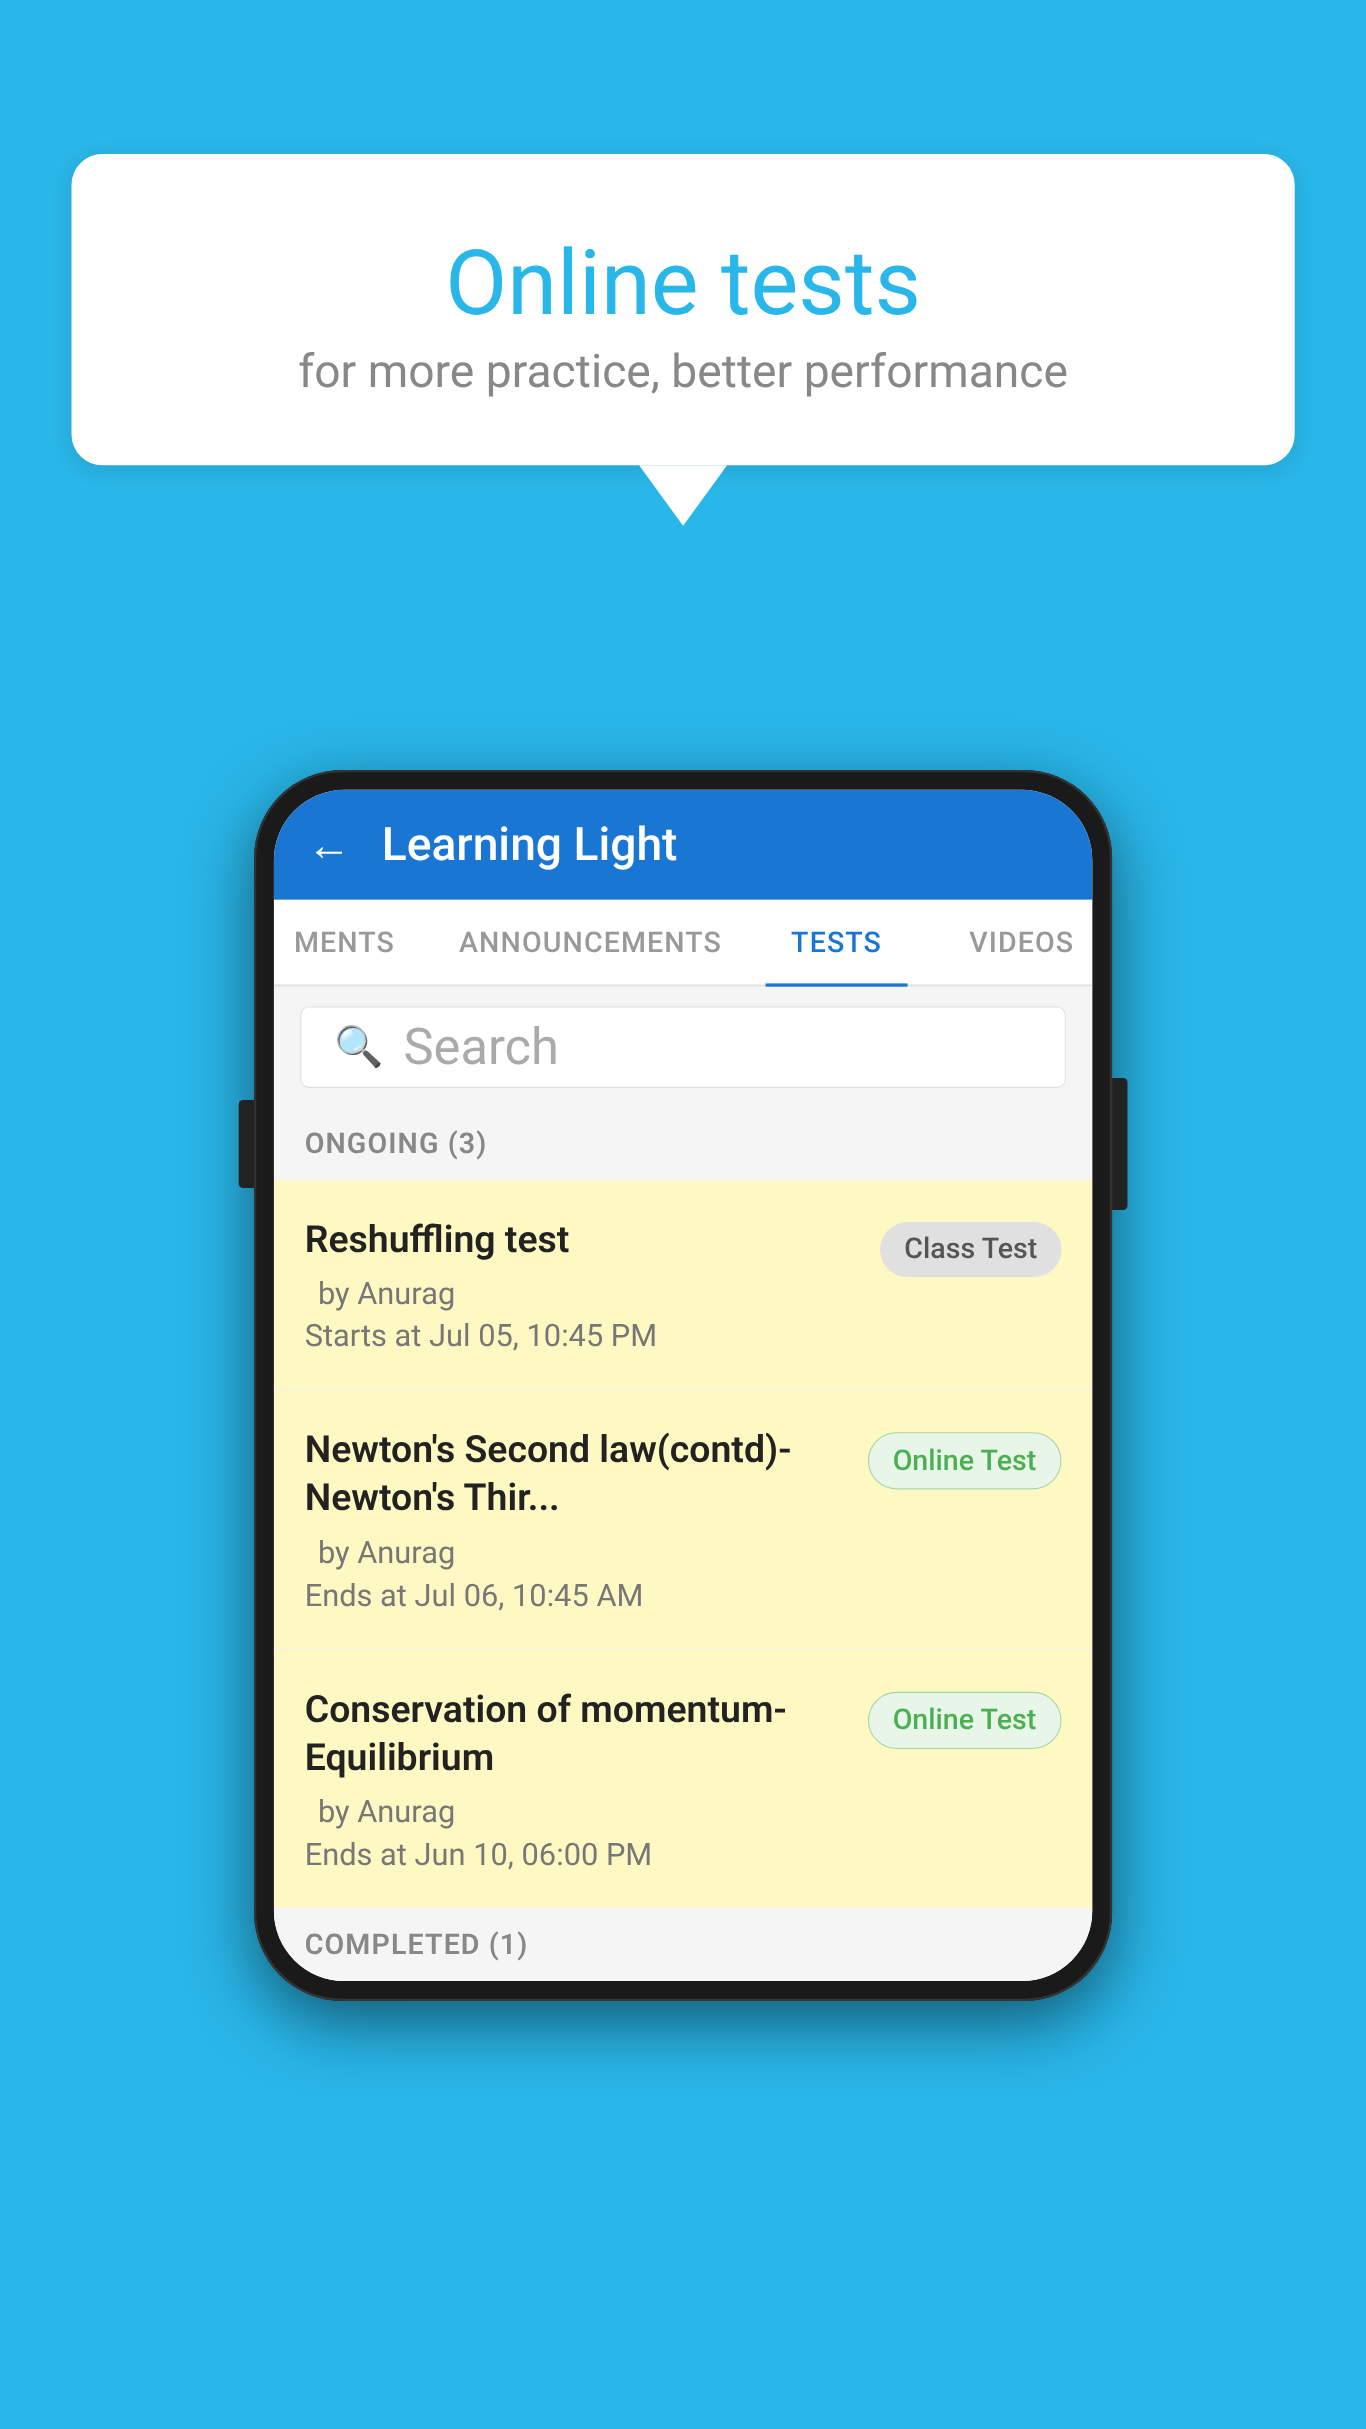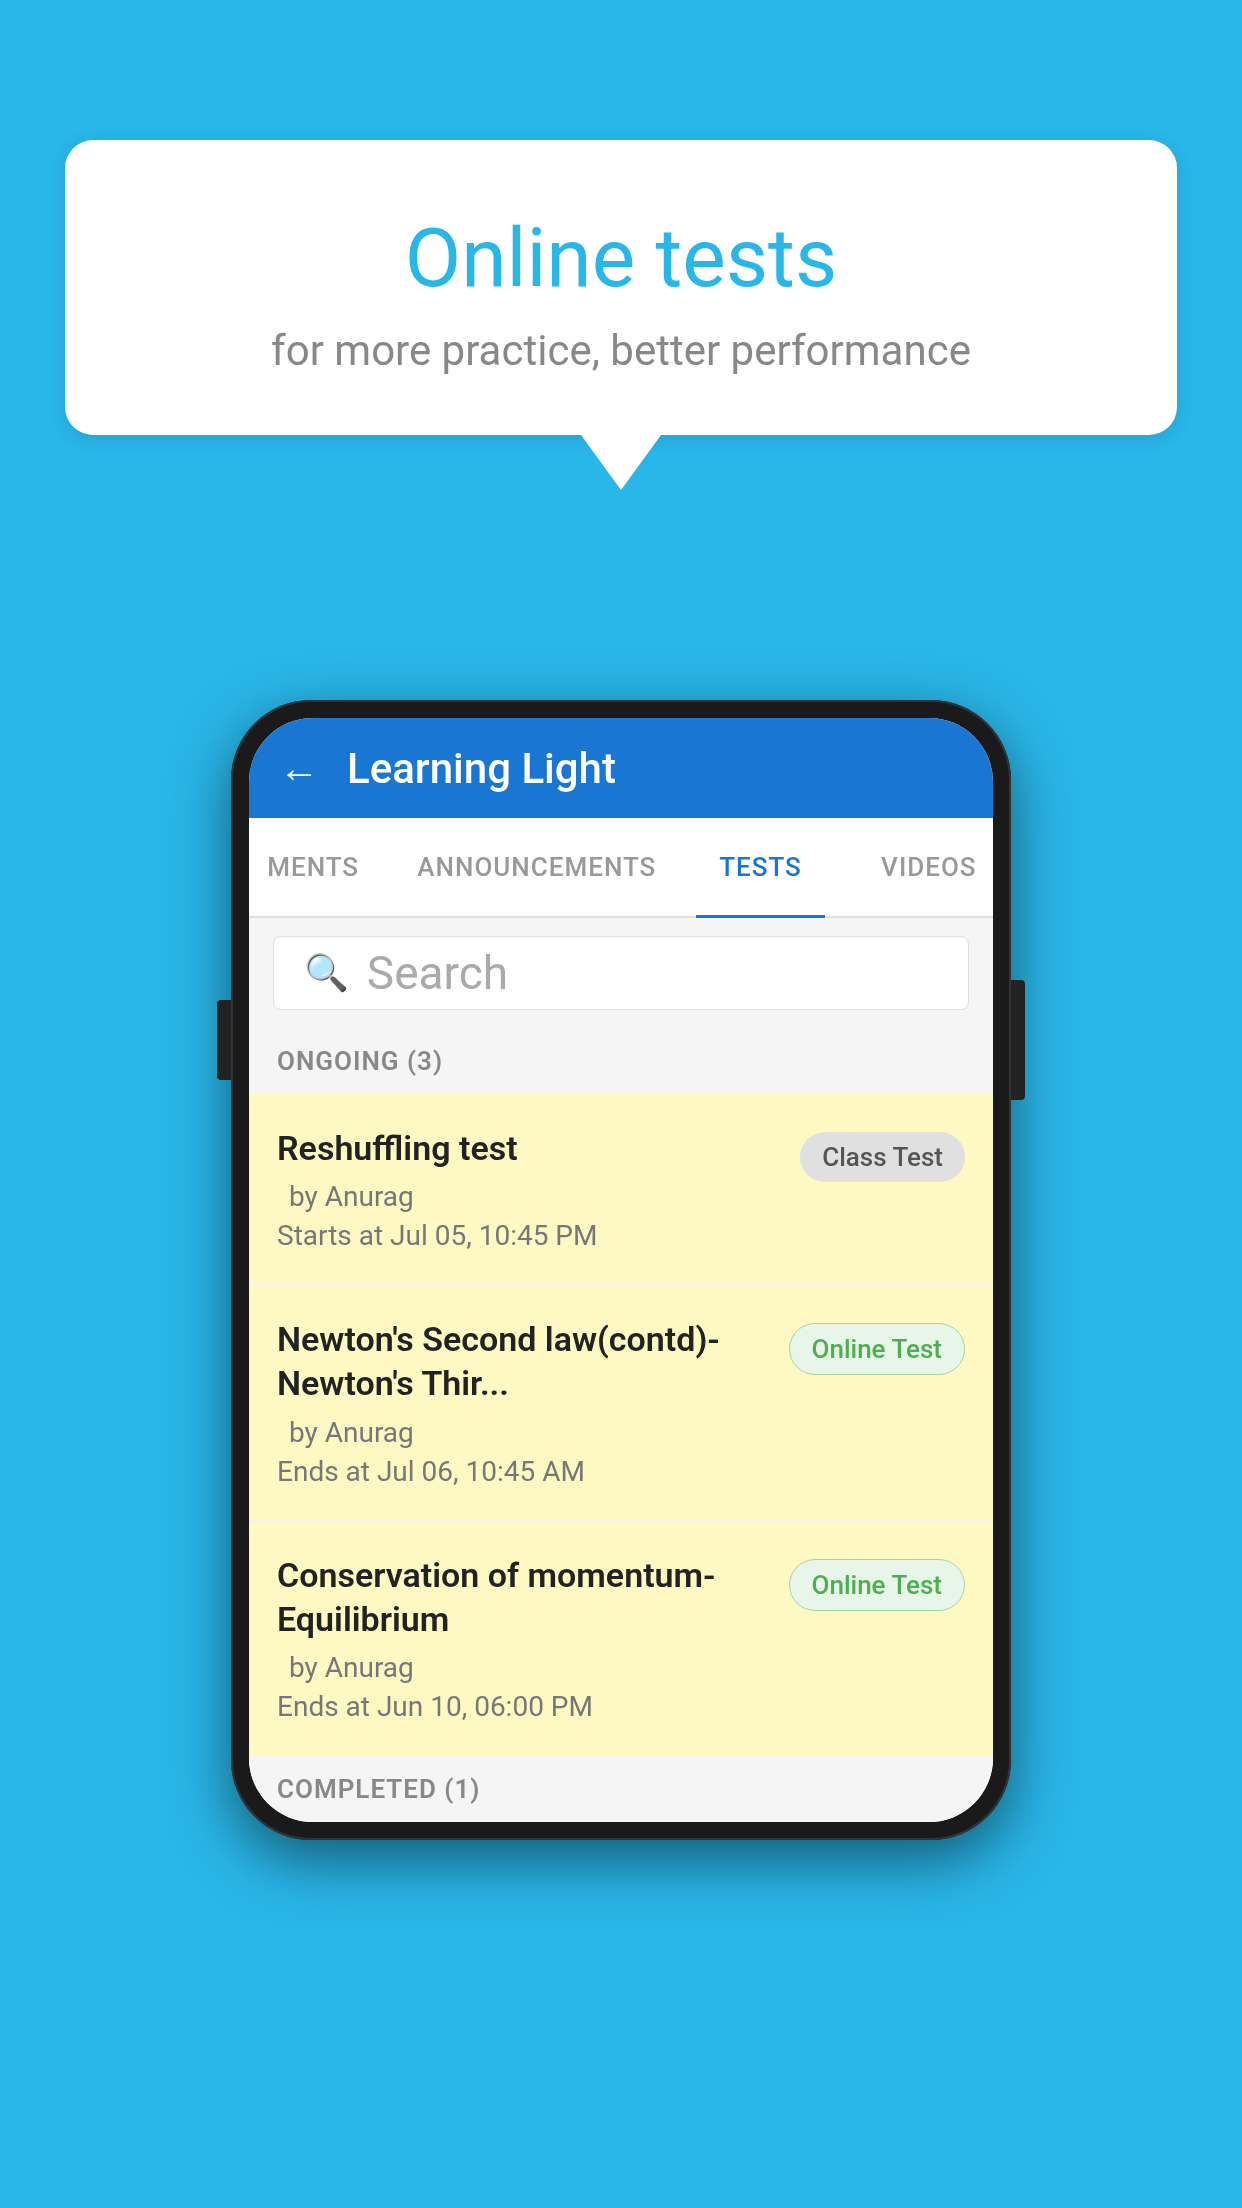--- a/index.html
+++ b/index.html
@@ -26,21 +26,21 @@
       border-radius: 28px;
       padding: 70px 60px 60px;
       text-align: center;
       box-shadow: 0 4px 20px rgba(0,0,0,0.1);
     }
 
     .speech-bubble-title {
       color: #29b6e8;
       font-size: 82px;
       font-weight: 400;
-      margin-bottom: 20px;
+      margin-bottom: 8px;
     }
 
     .speech-bubble-subtitle {
       color: #888;
       font-size: 42px;
       font-weight: 400;
     }
 
     .speech-bubble-tail {
       width: 0;
@@ -168,21 +168,21 @@
       color: white;
       font-size: 42px;
       font-weight: 500;
     }
 
     
     .tab-bar {
       background: white;
       display: flex;
       border-bottom: 2px solid #e0e0e0;
-      height: 100px;
+      height: 79px;
       gap: 40px;
     }
 
     .tab-item {
       flex: 1;
       display: flex;
       align-items: center;
       justify-content: center;
       font-size: 26px;
       font-weight: 500;

